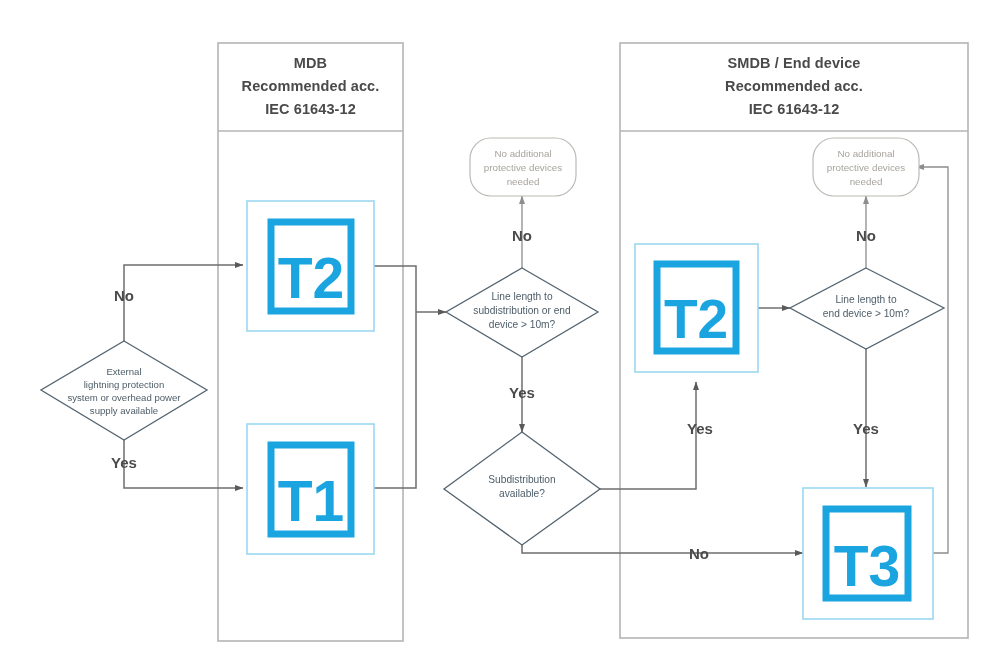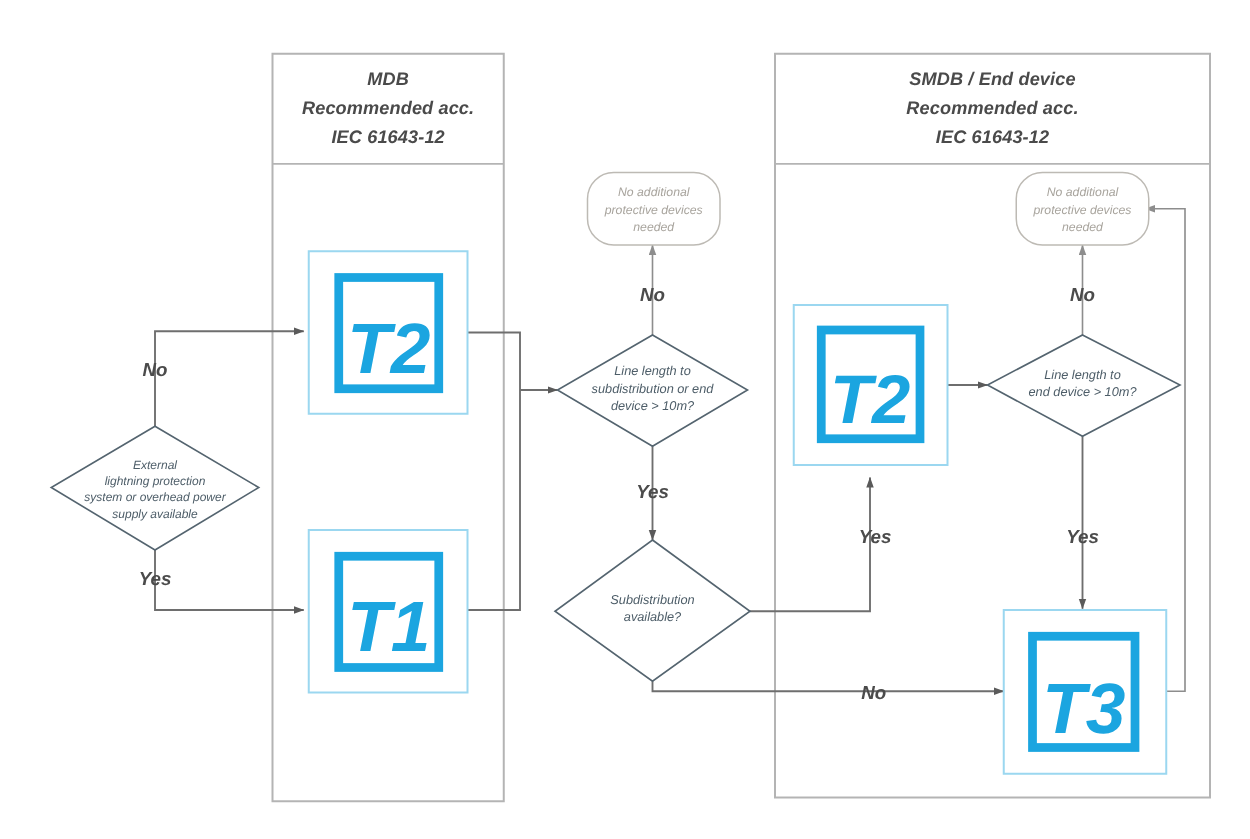--- a/index.html
+++ b/index.html
@@ -10,21 +10,20 @@
   }
   body {
     font-family: "Liberation Sans", sans-serif;
   }
   #canvas {
     position: relative;
     width: 1000px;
     height: 671px;
     background: #ffffff;
     overflow: hidden;
-    font-style: italic;
   }
   svg#flow {
     position: absolute;
     left: 0;
     top: 0;
     width: 1000px;
     height: 671px;
   }
   
   .panel-rect {

